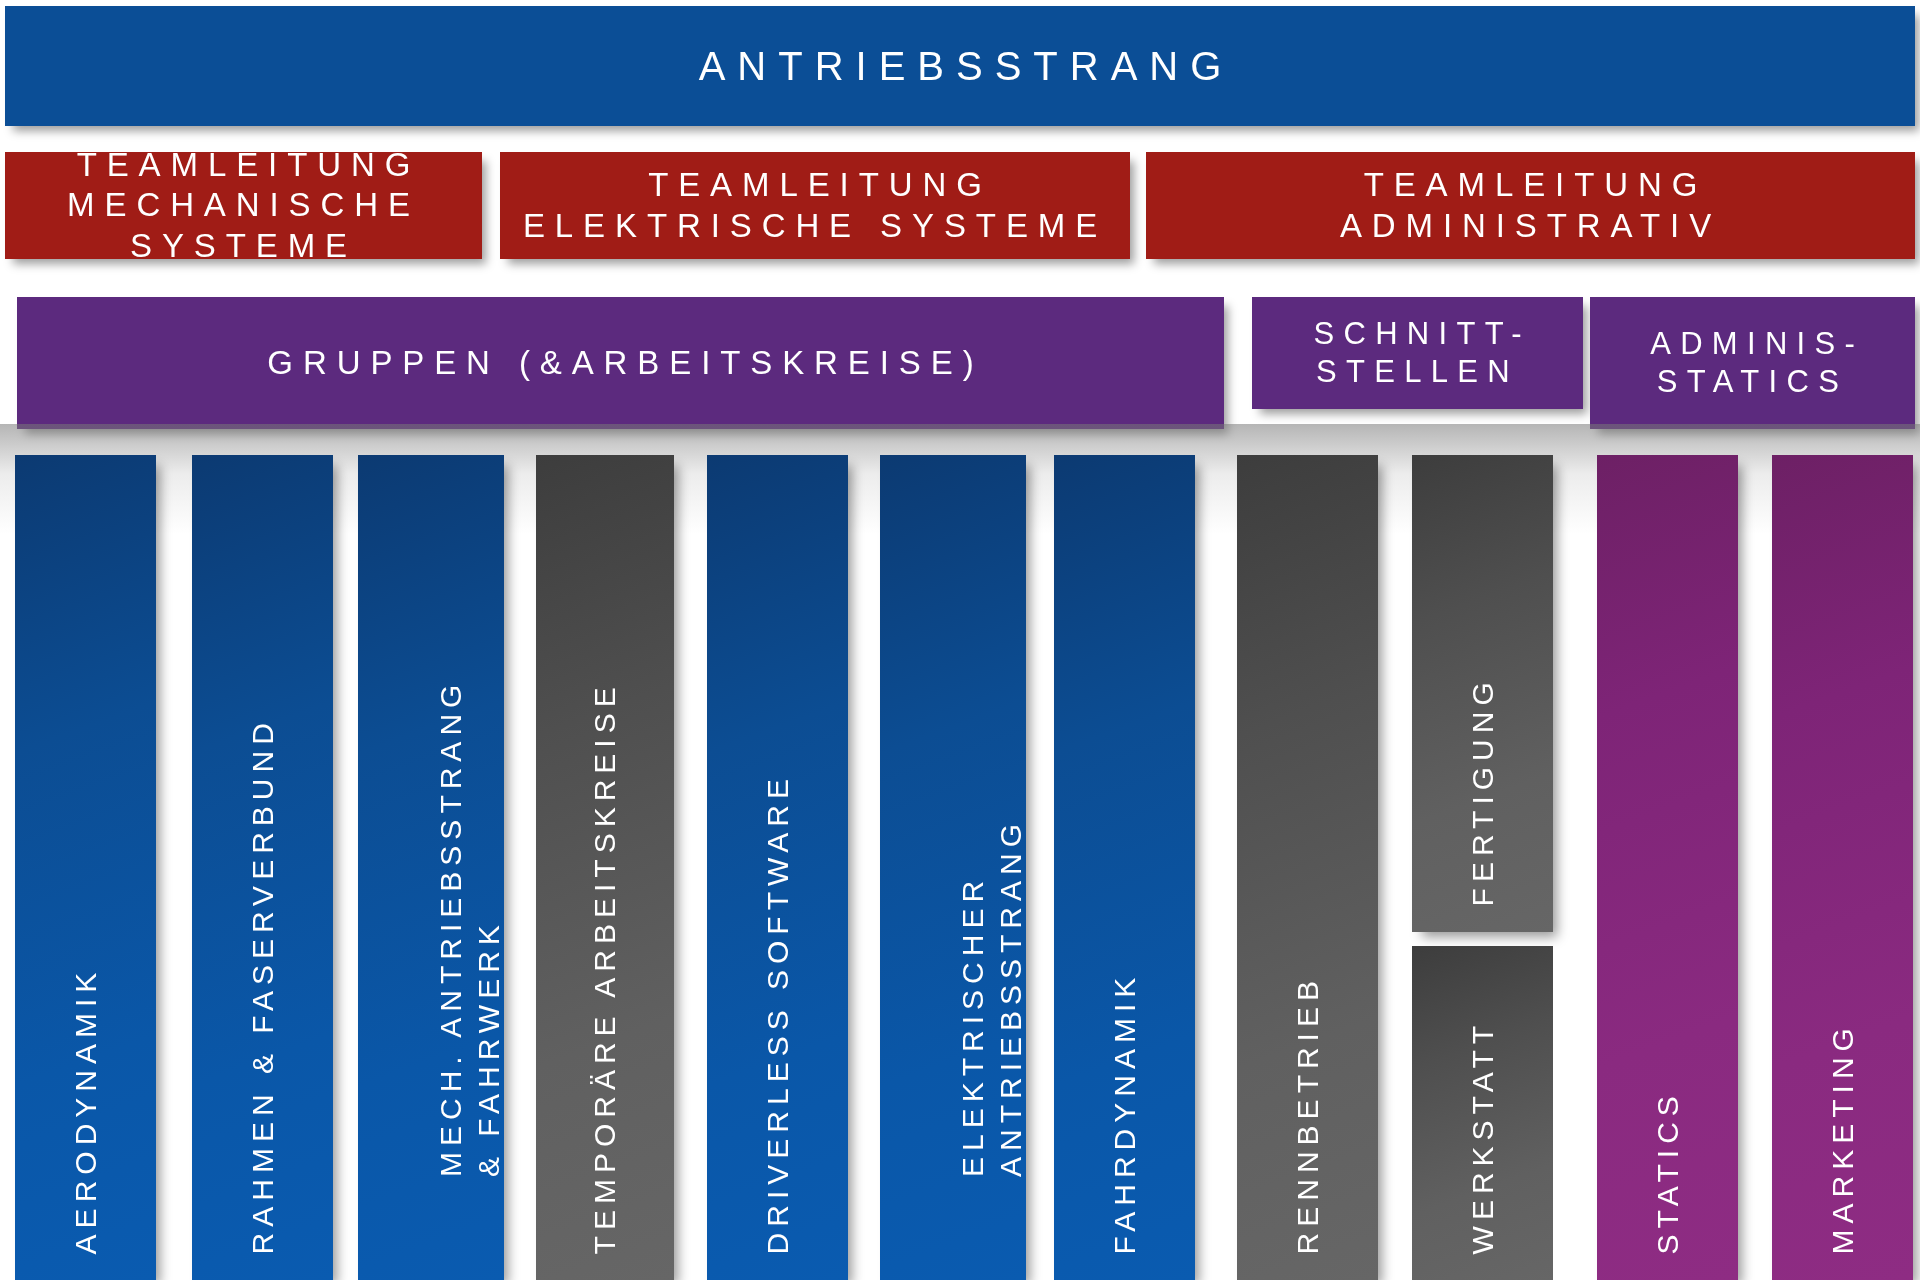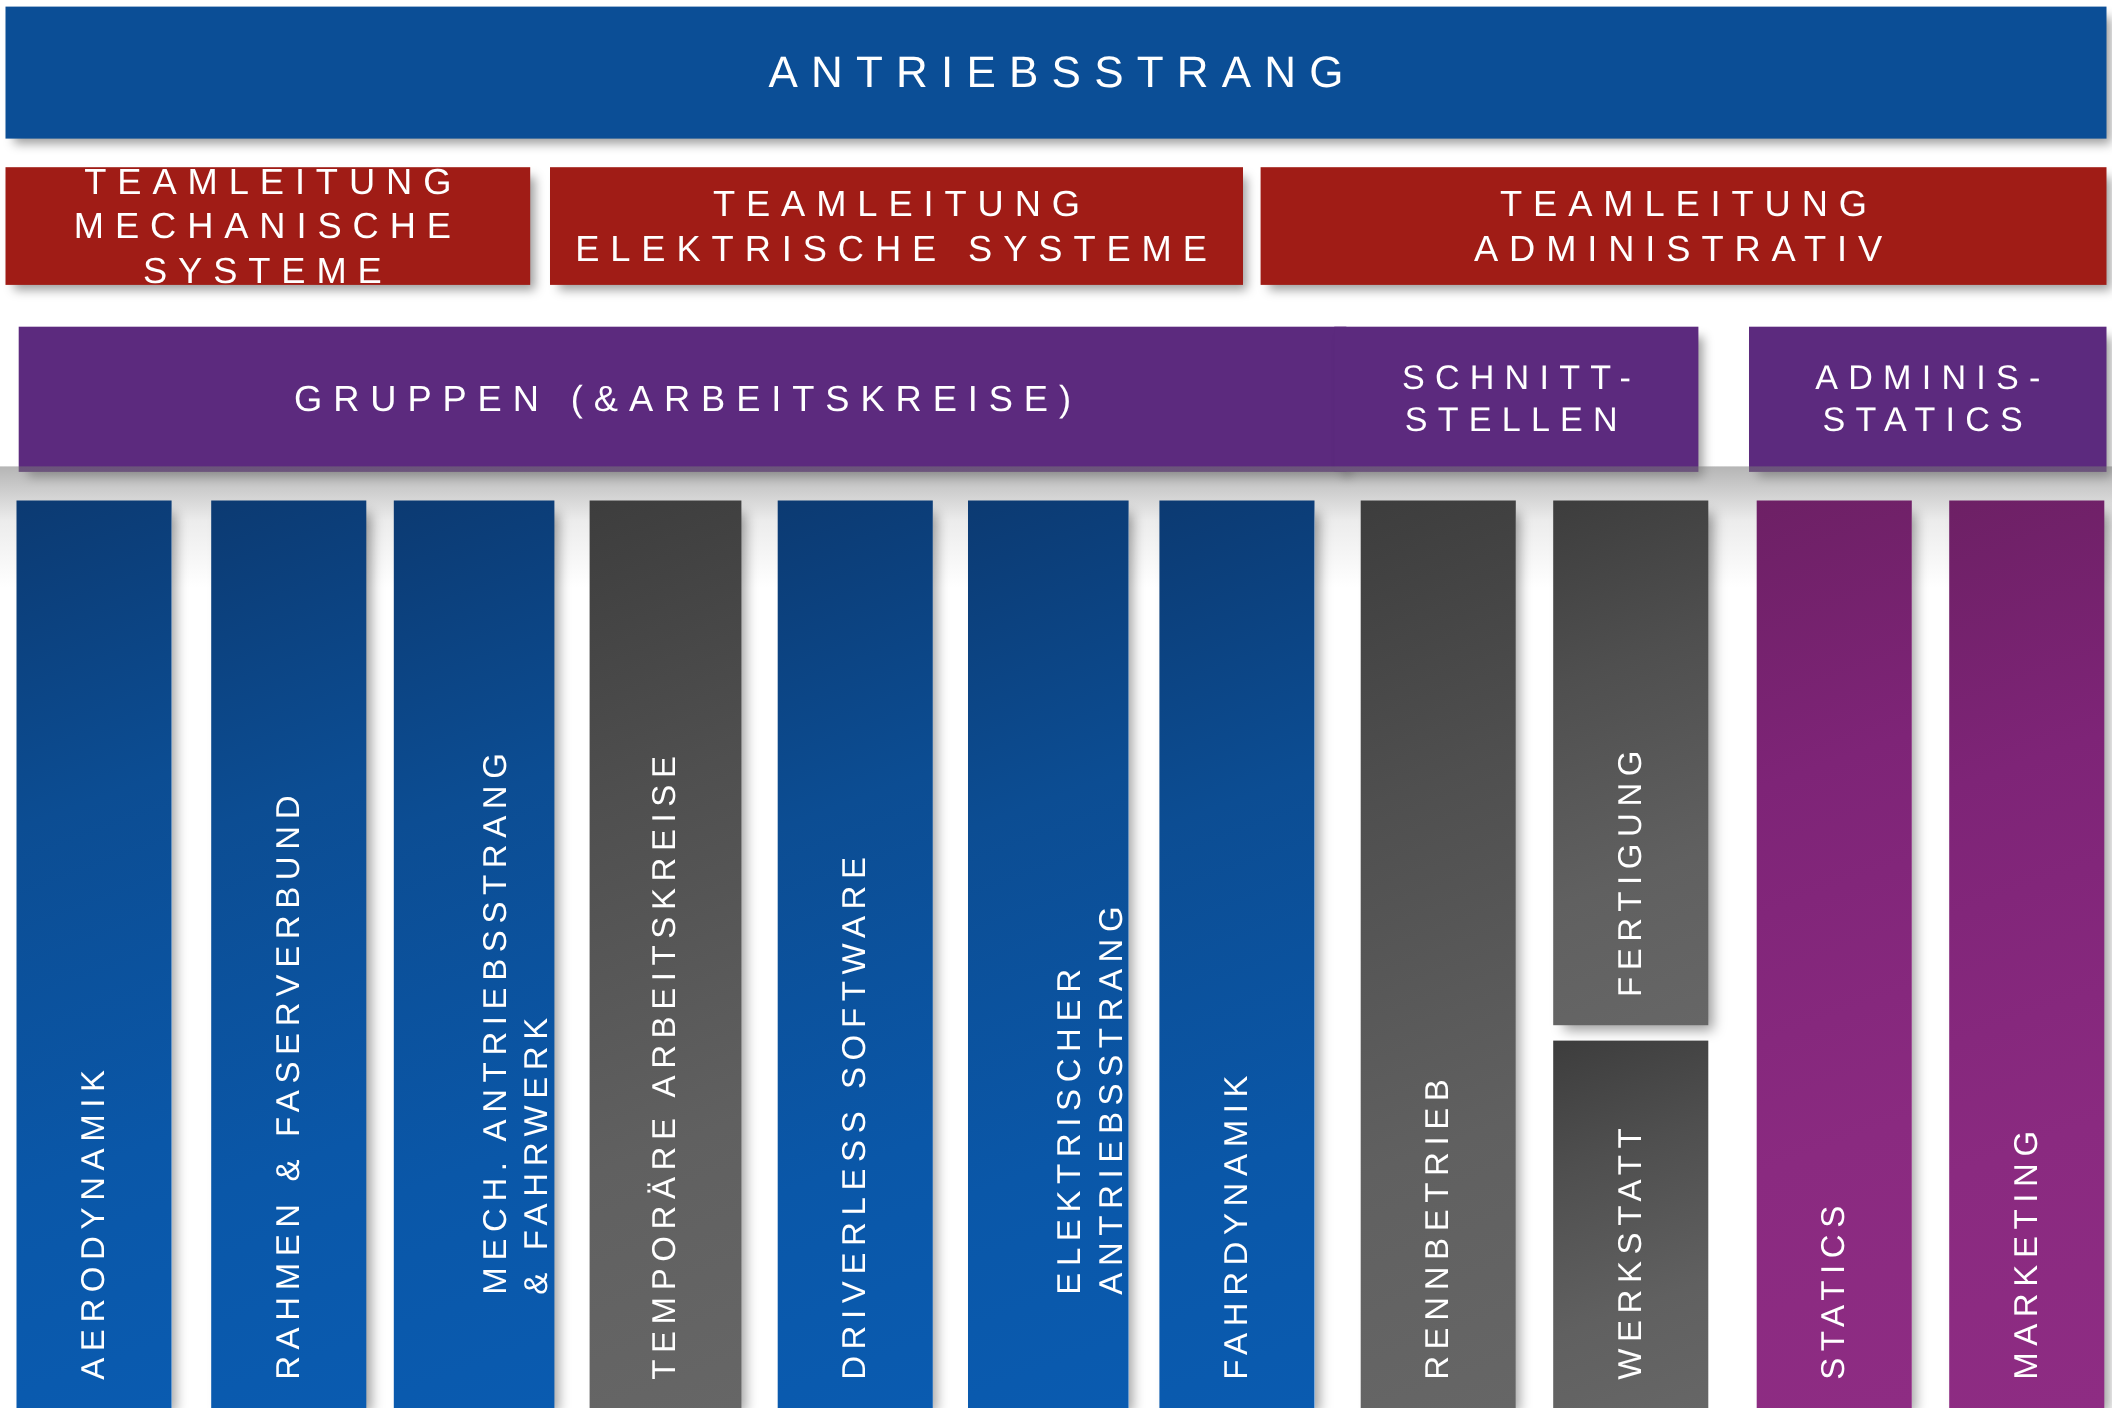--- a/index.html
+++ b/index.html
@@ -101,21 +101,21 @@
 MECHANISCHE SYSTEME</div>
 
   <div class="box lead" style="left:500px; top:152px; width:630px; height:107px;">TEAMLEITUNG
 ELEKTRISCHE SYSTEME</div>
 
   <div class="box lead" style="left:1146px; top:152px; width:769px; height:107px;">TEAMLEITUNG
 ADMINISTRATIV</div>
 
   <div class="box band" style="left:17px; top:297px; width:1207px; height:132px;">GRUPPEN (&amp;ARBEITSKREISE)</div>
 
-  <div class="box band narrow" style="left:1213px; top:297px; width:331px; height:132px;">SCHNITT-
+  <div class="box band narrow" style="left:1252px; top:297px; width:331px; height:112px;">SCHNITT-
 STELLEN</div>
 
   <div class="box band narrow" style="left:1590px; top:297px; width:325px; height:132px;">ADMINIS-
 STATICS</div>
 
   <div class="halo"></div>
 
   <div class="col blue" style="left:15px; top:455px; width:141px; height:825px;">
     <div class="vwrap">
       <span style="left: 89.5px;">AERODYNAMIK</span>

